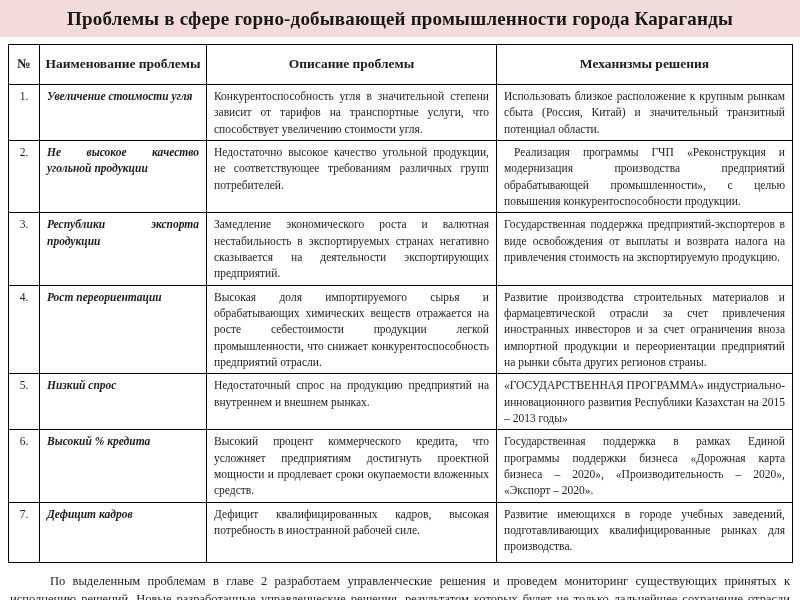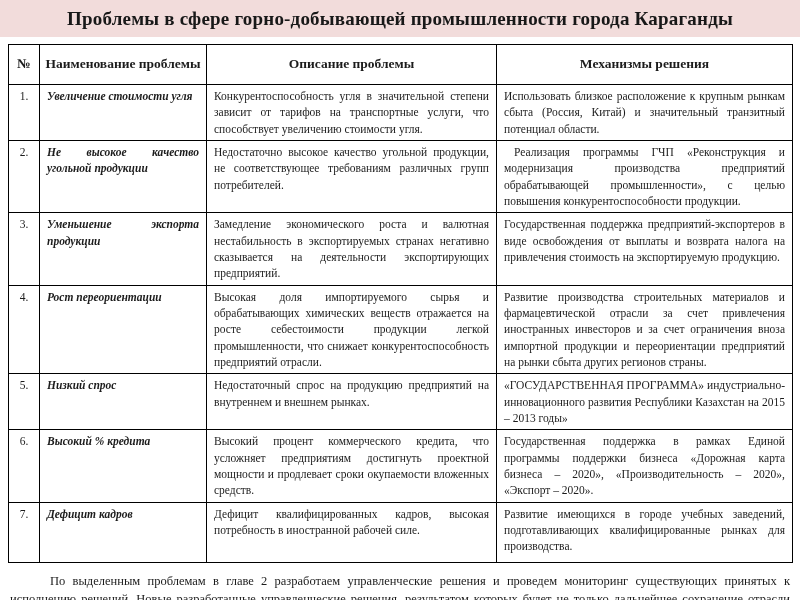--- a/index.html
+++ b/index.html
@@ -102,21 +102,21 @@
       <td class="sol">Использовать близкое расположение к крупным рынкам сбыта (Россия, Китай) и значительный транзитный потенциал области.</td>
     </tr>
     <tr class="r2">
       <td class="num">2.</td>
       <td class="name">Не высокое качество угольной продукции</td>
       <td class="desc">Недостаточно высокое качество угольной продукции, не соответствующее требованиям различных групп потребителей.</td>
       <td class="sol sol-indent">Реализация программы ГЧП «Реконструкция и модернизация производства предприятий обрабатывающей промышленности», с целью повышения конкурентоспособности продукции.</td>
     </tr>
     <tr class="r3">
       <td class="num">3.</td>
-      <td class="name">Уменьшение экспорта продукции</td>
+      <td class="name">Республики экспорта продукции</td>
       <td class="desc">Замедление экономического роста и валютная нестабильность в экспортируемых странах негативно сказывается на деятельности экспортирующих предприятий.</td>
       <td class="sol">Государственная поддержка предприятий-экспортеров в виде освобождения от выплаты и возврата налога на привлечения стоимость на экспортируемую продукцию.</td>
     </tr>
     <tr class="r4">
       <td class="num">4.</td>
       <td class="name">Рост переориентации</td>
       <td class="desc">Высокая доля импортируемого сырья и обрабатывающих химических веществ отражается на росте себестоимости продукции легкой промышленности, что снижает конкурентоспособность предприятий отрасли.</td>
       <td class="sol">Развитие производства строительных материалов и фармацевтической отрасли за счет привлечения иностранных инвесторов и за счет ограничения вноза импортной продукции и переориентации предприятий на рынки сбыта других регионов страны.</td>
     </tr>
     <tr class="r5">

